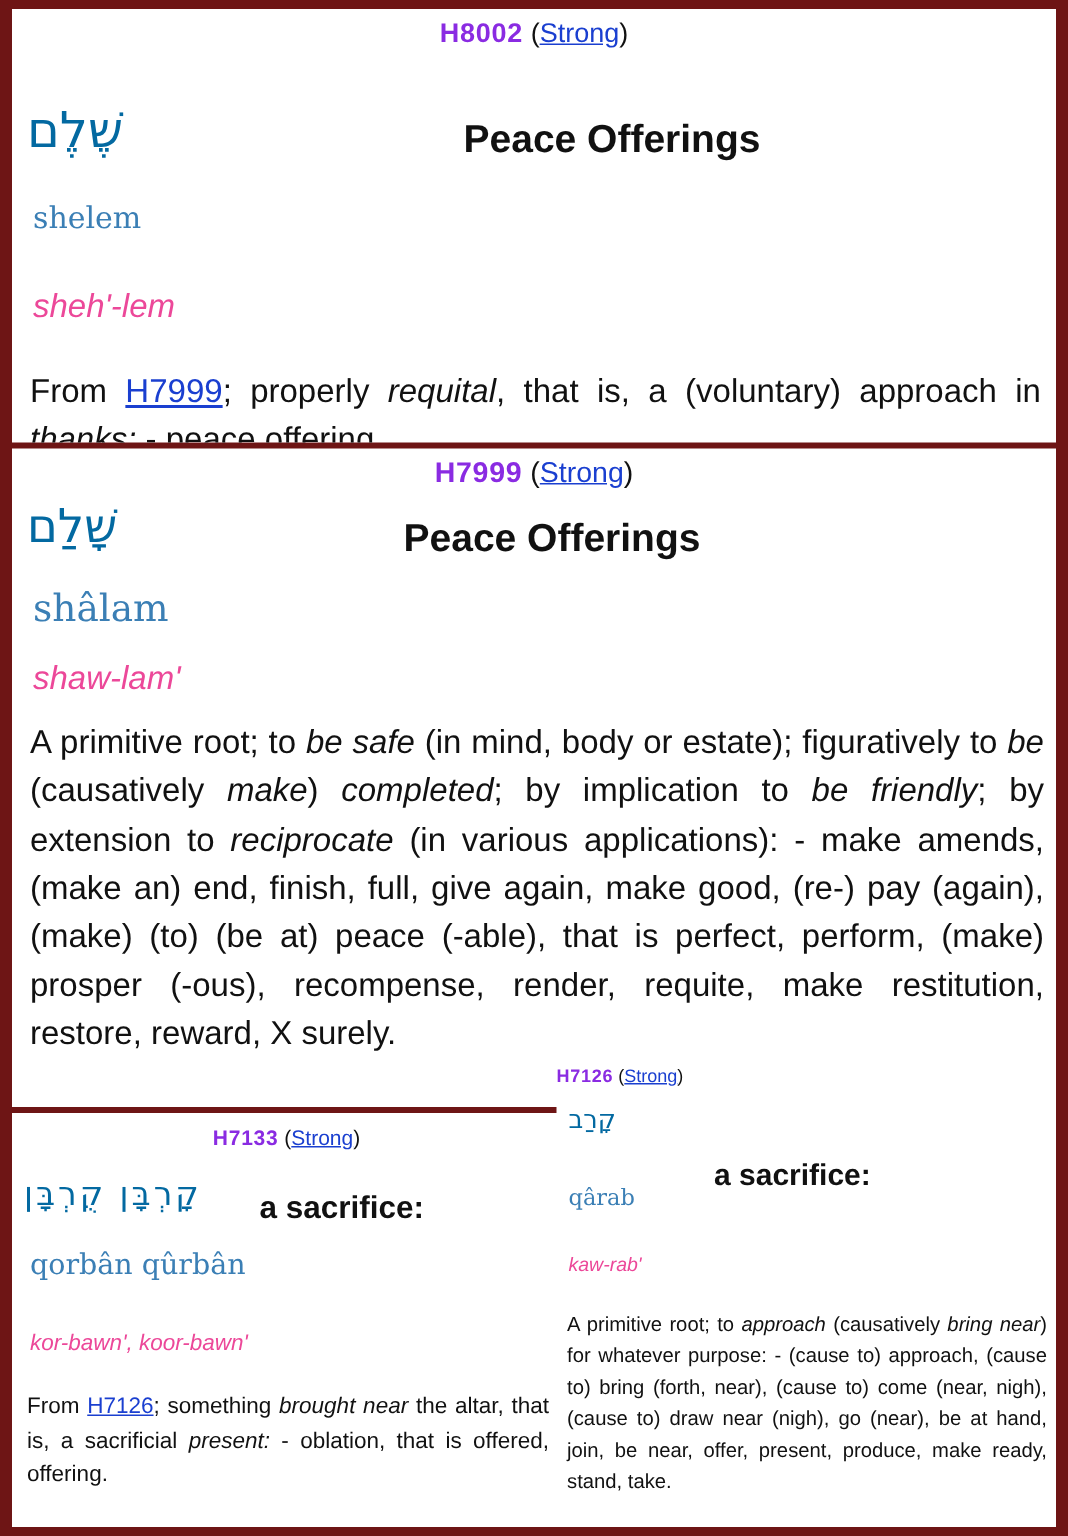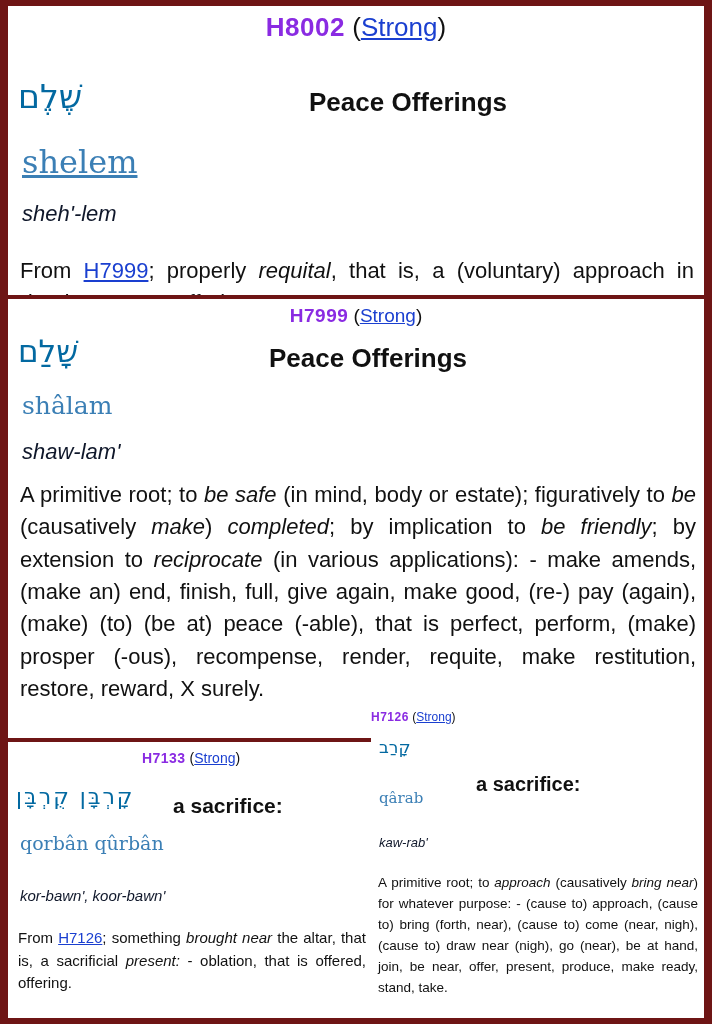--- a/index.html
+++ b/index.html
@@ -45,52 +45,52 @@
     direction: rtl;
     unicode-bidi: bidi-override;
   }
   .translit {
     font-family: "DejaVu Serif", serif;
     color: #3b7fb5;
   }
   .pron {
     font-family: "Liberation Sans", sans-serif;
     font-style: italic;
-    color: #0f172a;
+    color: #ec4899;
   }
   .gloss {
     font-weight: bold;
     color: #111;
     text-align: center;
   }
   .defn {
     color: #111;
     text-align: justify;
   }
   .defn i { }
   .reflink {
     color: #1a3fd0;
     text-decoration: underline;
   }
 
   
   #card1 {
     left: 8px; top: 6px; width: 696px; height: 289px;
   }
-  #card1 .hdr { font-size: 26px; }
+  #card1 .hdr { font-size: 18px; }
   #card1 .row1 { position: relative; height: 132px; }
   #card1 .heb1 {
     position: absolute; left: 10px; top: 34px; font-size: 33px;
   }
   #card1 .gloss1 {
     position: absolute; left: 120px; top: 44px; width: 560px;
     font-size: 26px;
   }
   #card1 .translit1 {
-    position: absolute; left: 14px; top: 100px; font-size: 32px; text-decoration: underline;
+    position: absolute; left: 14px; top: 100px; font-size: 20px;
   }
   #card1 .pron1 {
     position: absolute; left: 14px; top: 158px; font-size: 22px;
   }
   #card1 .defn1 {
     position: absolute; left: 12px; top: 212px; width: 674px;
     font-size: 22px; line-height: 1.45;
   }
 
   

